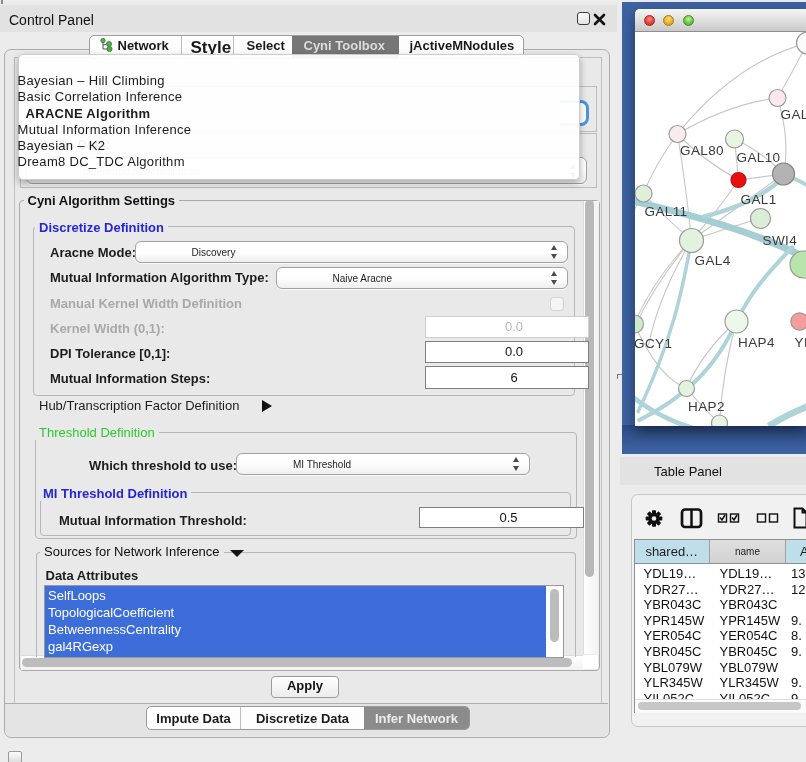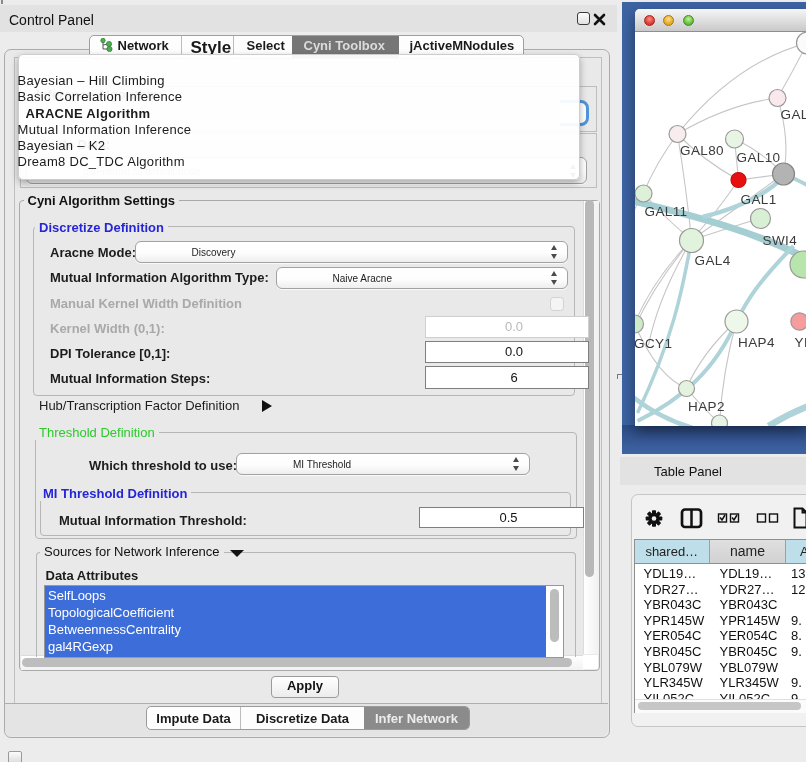--- a/index.html
+++ b/index.html
@@ -263,21 +263,21 @@
       <path d="M80 12.5 l2 2.5 l3-5" stroke-width="1.5"></path>
       <path d="M92 12.5 l2 2.5 l3-5" stroke-width="1.5"></path>
       <rect x="117.5" y="9" width="8" height="8"></rect>
       <rect x="129.5" y="9" width="8" height="8"></rect>
     </g>
     <path d="M154.5 3.5 h8 l4 4 v15 h-12 z M162.5 3.5 v4 h4" fill="none" stroke="#111" stroke-width="2"></path>
   </svg>
 
   <div class="abs" style="left:633.5px;top:539px;width:172.5px;height:172.5px;border-top:1px solid #8f8f8f;border-left:1px solid #8f8f8f;background:#fff;overflow:hidden;">
     <div class="abs" style="left:0;top:0;width:74.5px;height:23px;background:#bedfe9;border-right:1px solid #9f9f9f;border-bottom:1px solid #8f8f8f;text-align:center;font-size:13px;color:#222;line-height:23px;">shared…</div>
-    <div class="abs" style="left:75.5px;top:0;width:75px;height:23px;background:linear-gradient(180deg,#dfdfdf,#d2d2d2);border-right:1px solid #9f9f9f;border-bottom:1px solid #8f8f8f;text-align:center;font-size:14px;color:#222;line-height:23px;">name</div>
+    <div class="abs" style="left:75.5px;top:0;width:75px;height:23px;background:linear-gradient(180deg,#dfdfdf,#d2d2d2);border-right:1px solid #9f9f9f;border-bottom:1px solid #8f8f8f;text-align:center;font-size:10px;color:#222;line-height:23px;">name</div>
     <div class="abs" style="left:151.5px;top:0;width:21px;height:23px;background:#bedfe9;border-bottom:1px solid #8f8f8f;font-size:13px;color:#222;line-height:23px;padding-left:14px;">A</div>
     <div class="abs" style="left:9px;top:26px;width:200px;font-size:13px;line-height:15.6px;color:#111;">YDL19…<br>YDR27…<br>YBR043C<br>YPR145W<br>YER054C<br>YBR045C<br>YBL079W<br>YLR345W<br>YIL052C</div>
     <div class="abs" style="left:85px;top:26px;width:200px;font-size:13px;line-height:15.6px;color:#111;">YDL19…<br>YDR27…<br>YBR043C<br>YPR145W<br>YER054C<br>YBR045C<br>YBL079W<br>YLR345W<br>YIL052C</div>
     <div class="abs" style="left:156.5px;top:26px;width:60px;font-size:13px;line-height:15.6px;color:#111;">13…<br>12…<br>&nbsp;<br>9.<br>8.<br>9.<br>&nbsp;<br>9.<br>9.</div>
     <div class="abs" style="left:0;top:159px;width:172.5px;height:13.5px;background:#fbfbfb;border-top:1px solid #e0e0e0;"></div>
     <div class="abs" style="left:3px;top:161.5px;width:163px;height:8px;background:#c6c6c6;border-radius:4px;"></div>
   </div>
 
 </div>
 

